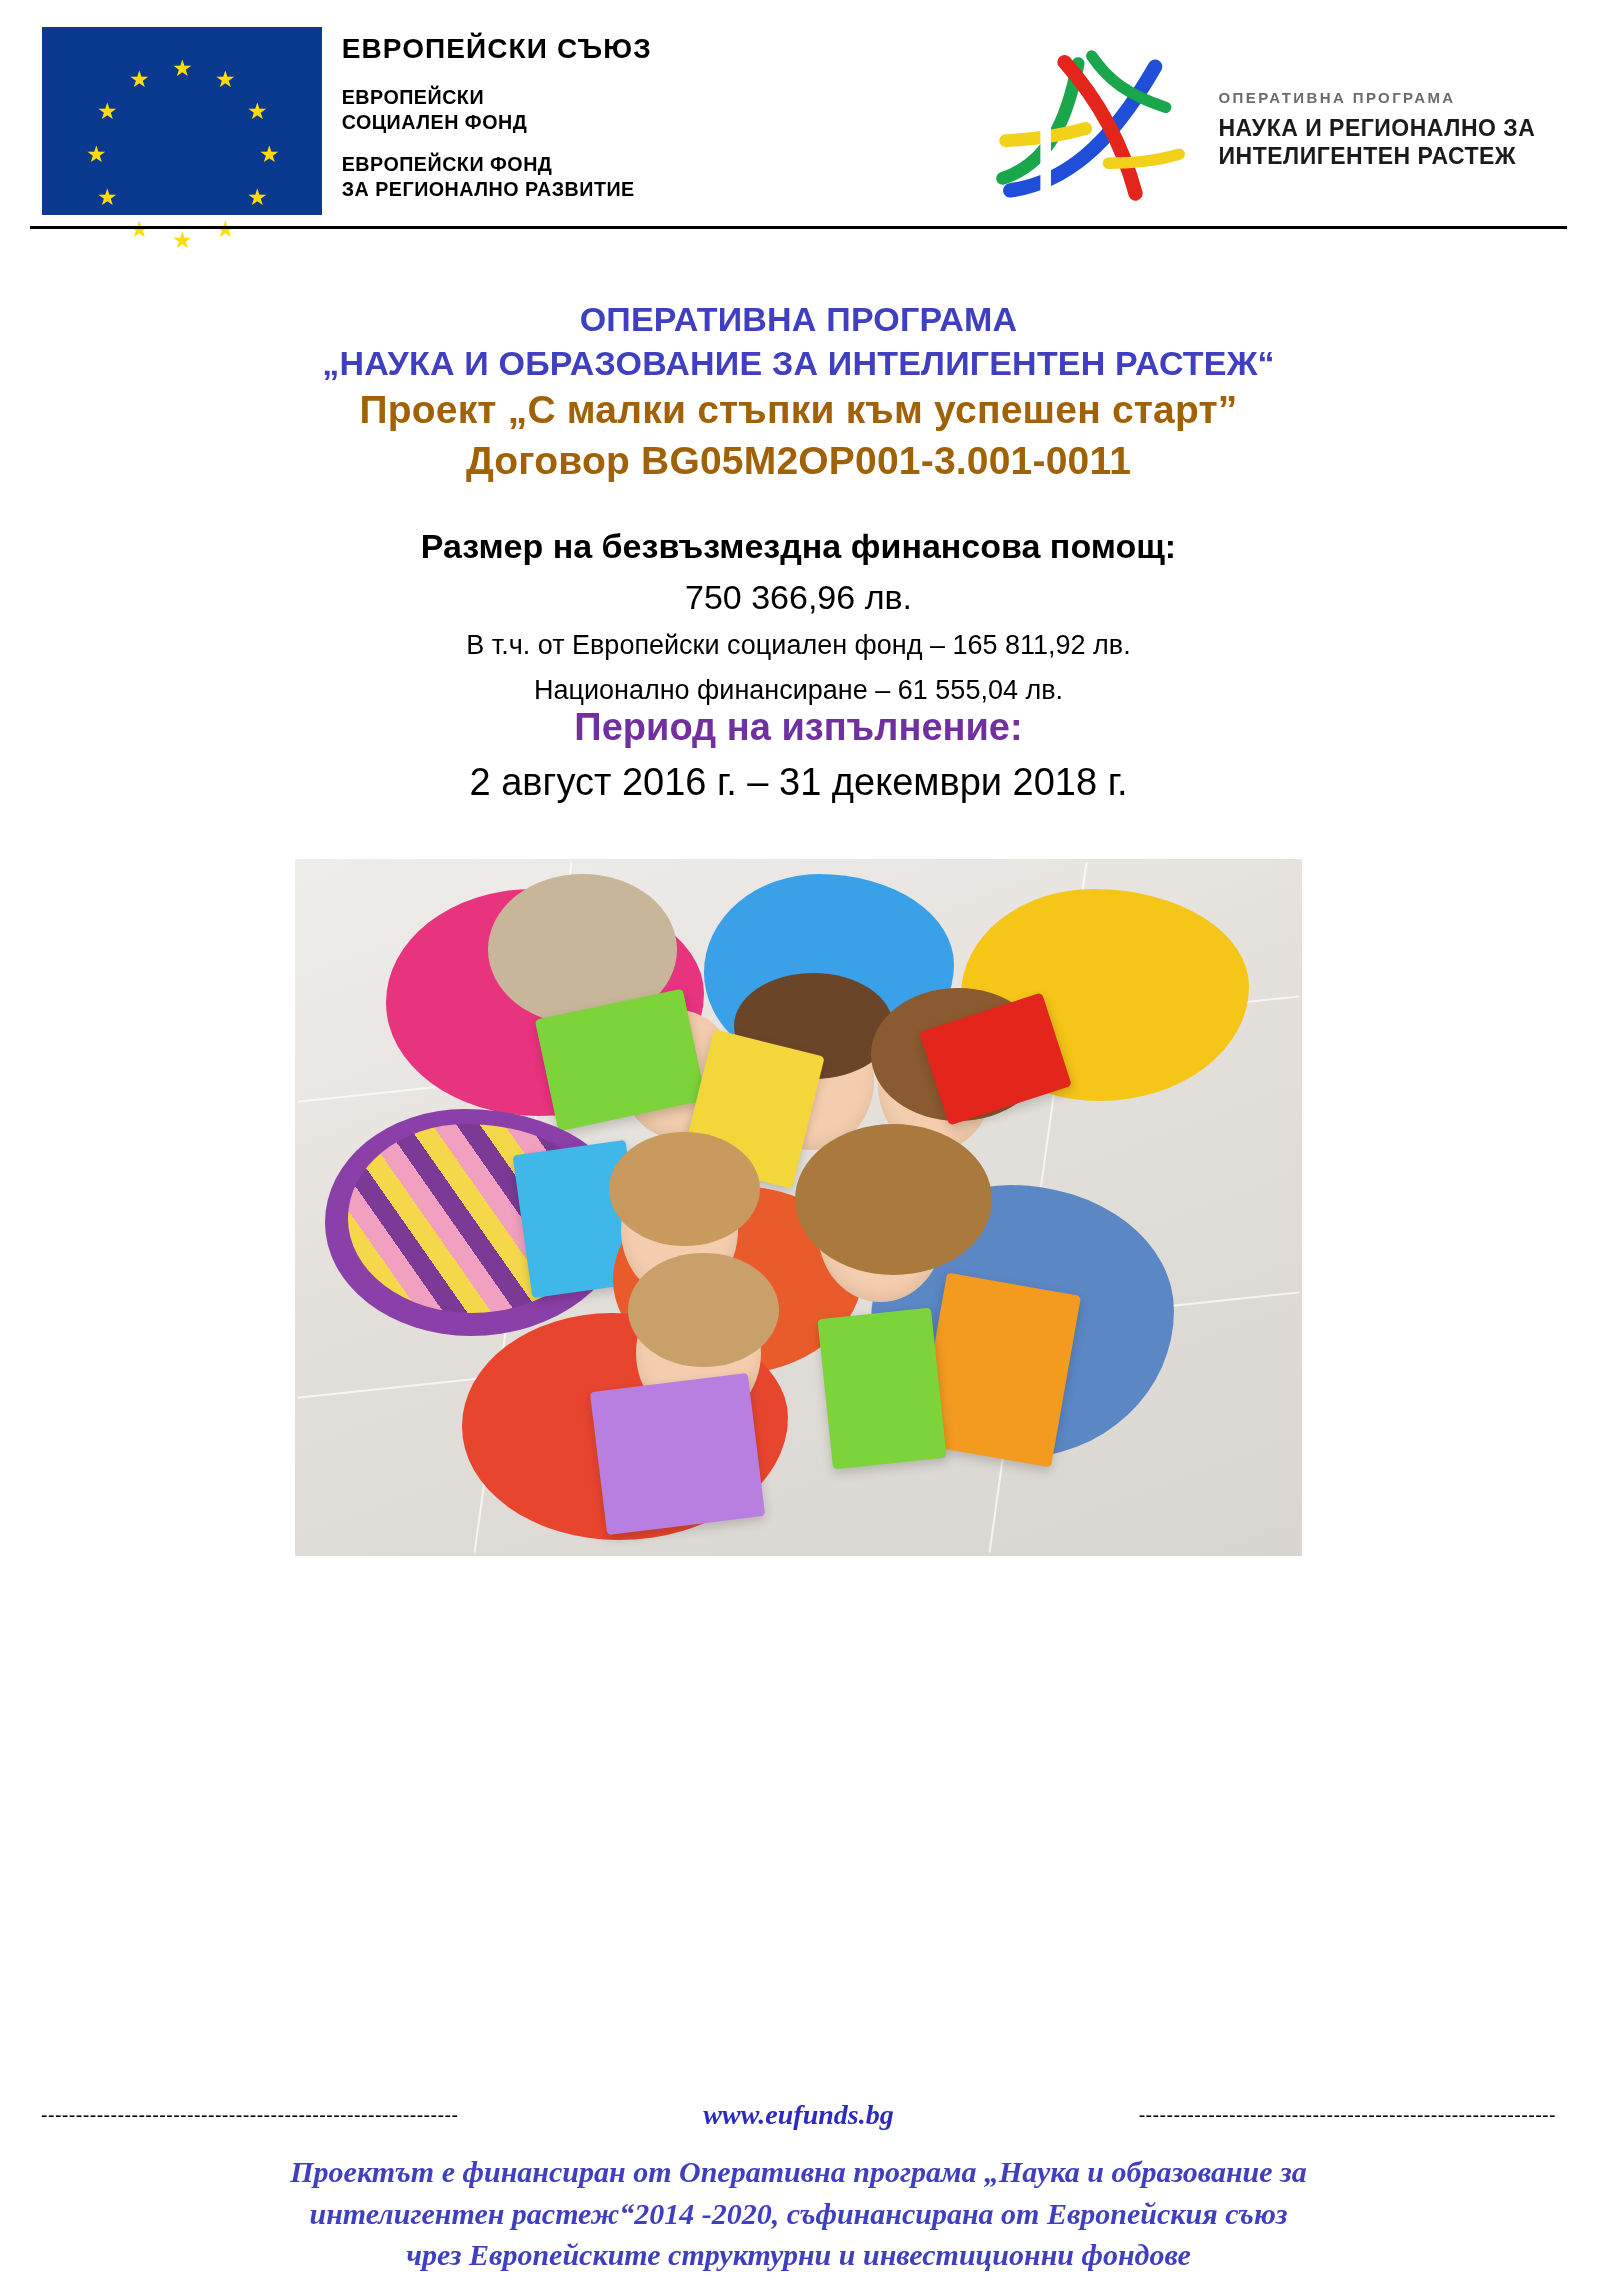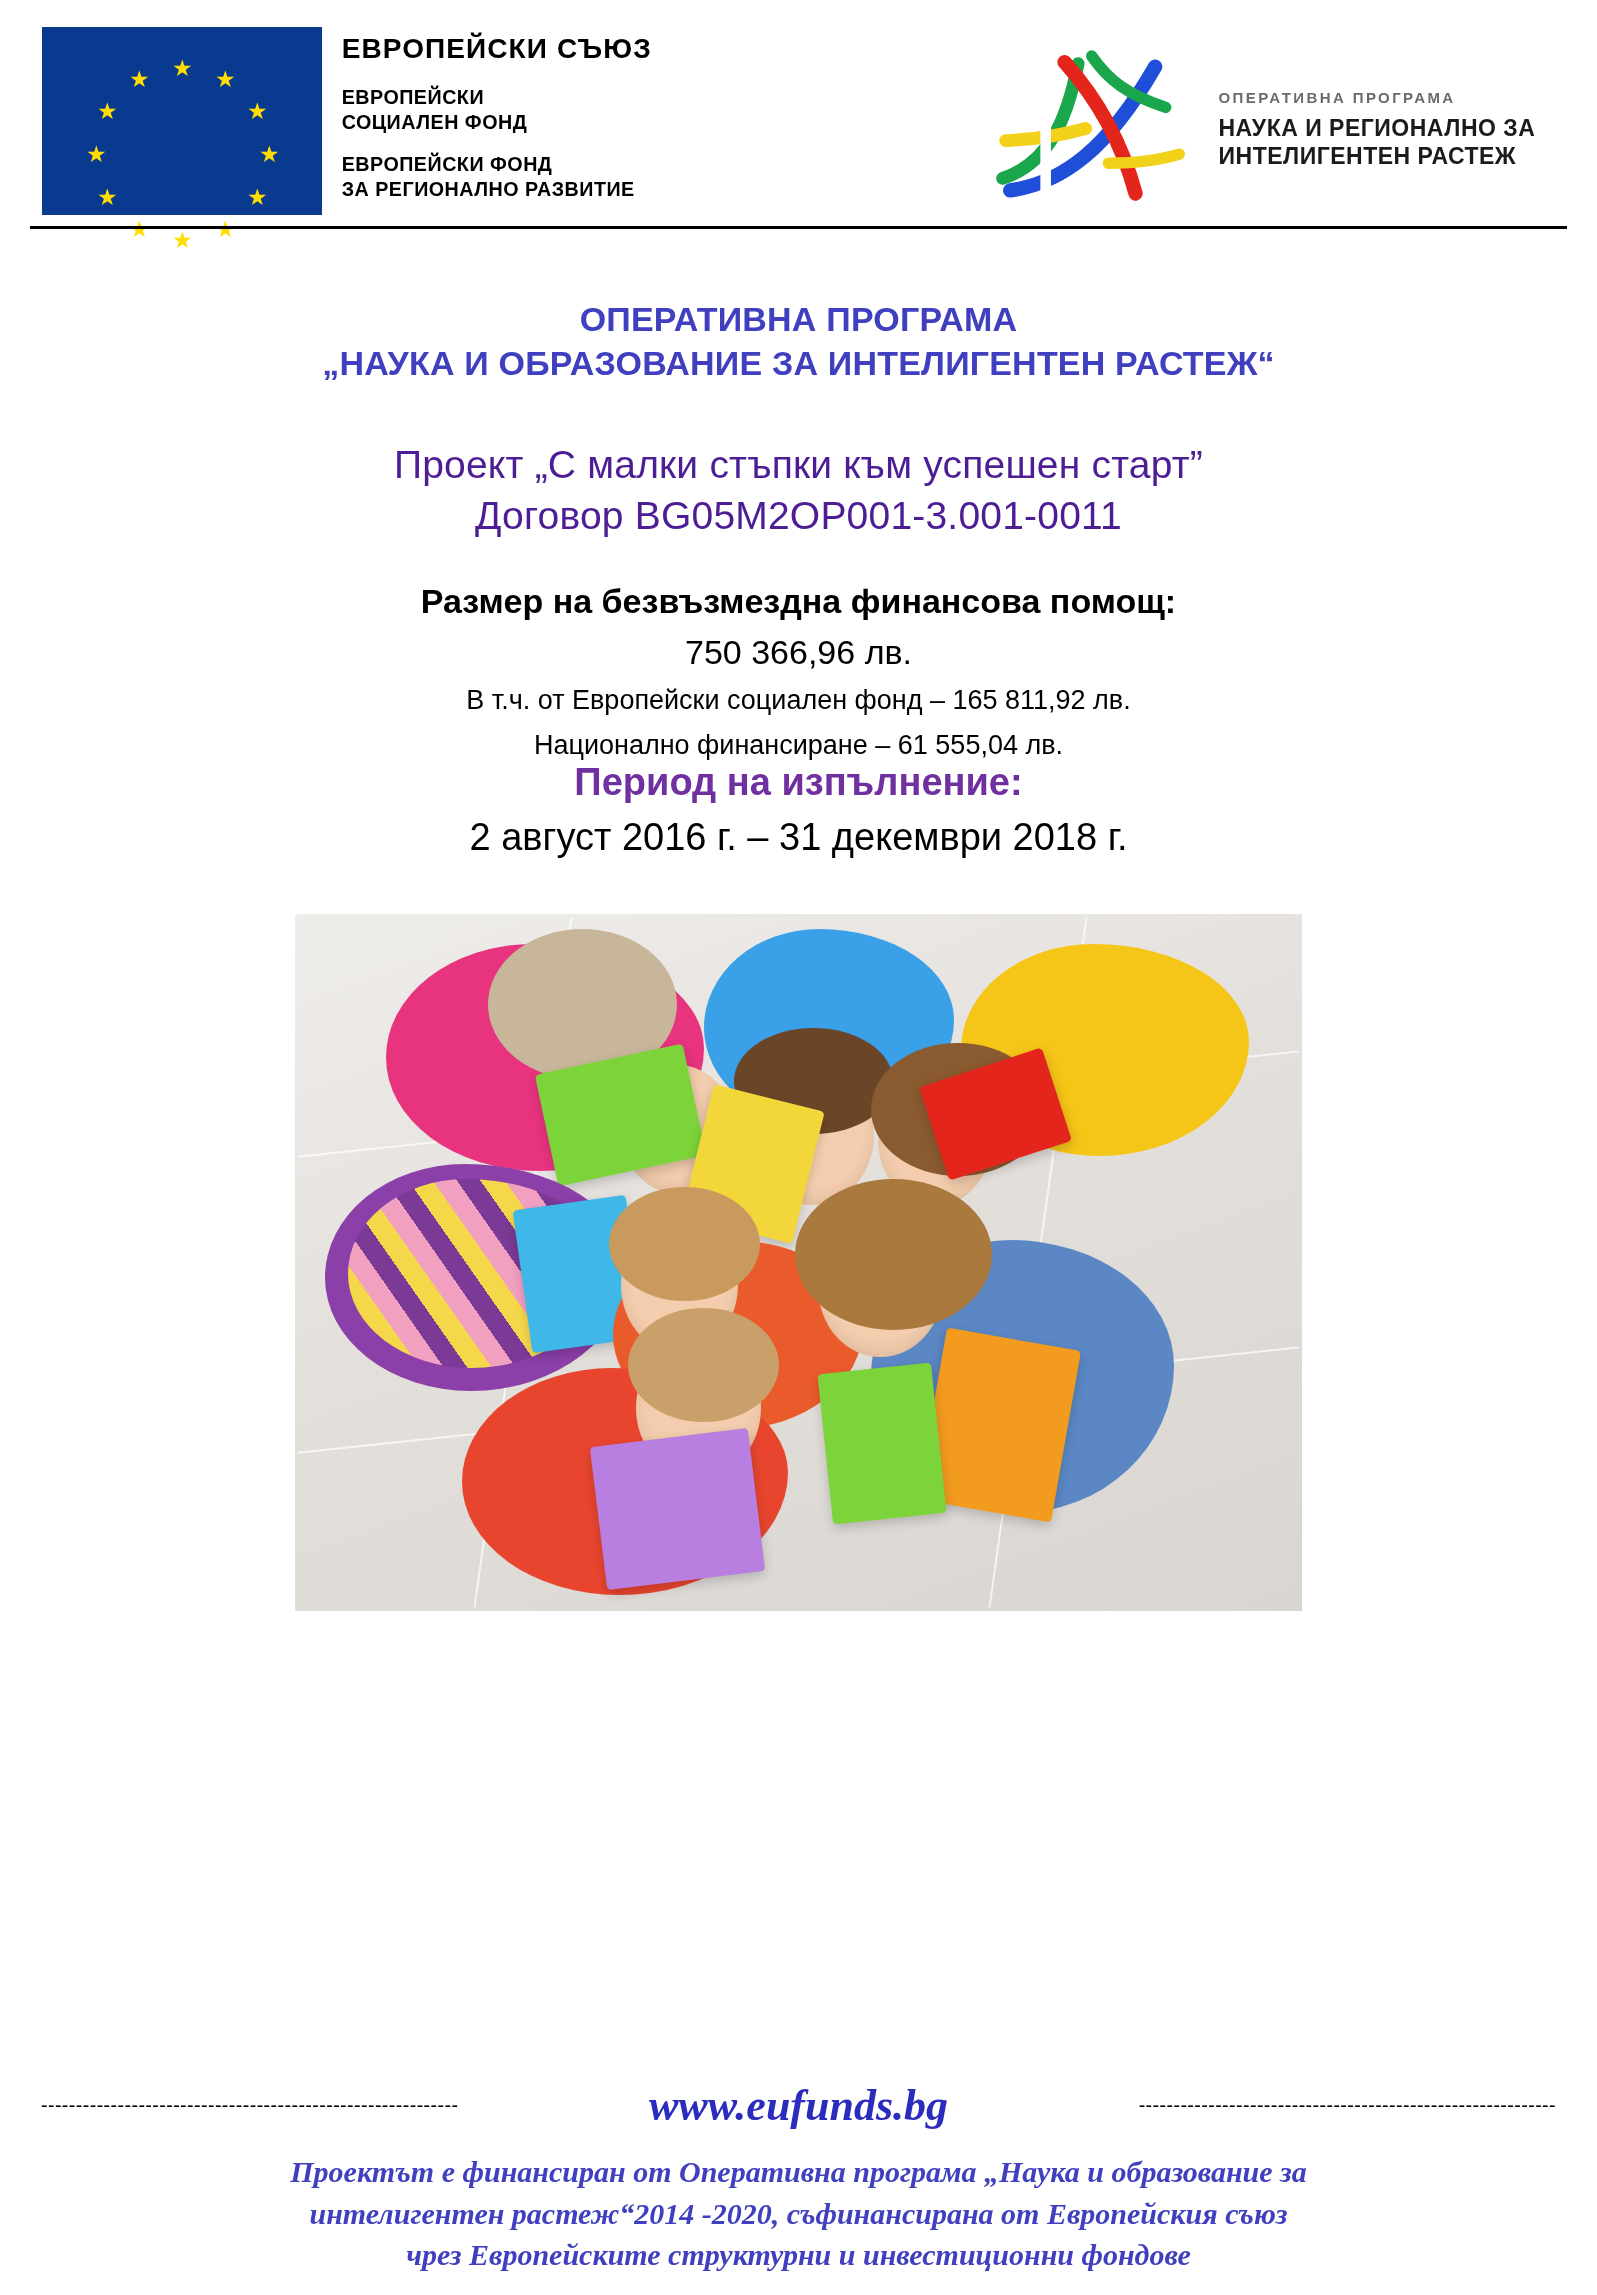--- a/index.html
+++ b/index.html
@@ -115,25 +115,24 @@
     text-align: center;
   }
   .prog-title {
     color: #3f3fbf;
     font-weight: bold;
     font-size: 34px;
     line-height: 1.30;
     letter-spacing: 0.2px;
   }
   .project-title {
-    color: #4c1d95;
-    font-weight: normal;
+    color: #a16207;
+    font-weight: bold;
     font-size: 39px;
     line-height: 1.30;
-    margin-top: 55px;
     letter-spacing: 0.2px;
   }
   .grant-label {
     font-weight: bold;
     font-size: 34px;
     margin-top: 40px;
     color: #000;
   }
   .grant-amount {
     font-size: 34px;
@@ -221,21 +220,21 @@
     white-space: nowrap;
     font-family: "Liberation Sans", sans-serif;
   }
   .dashes.left { text-align: left; }
   .dashes.right { text-align: right; }
   .site-link {
     color: #2b2bbe;
     font-family: "Liberation Serif", serif;
     font-style: italic;
     font-weight: bold;
-    font-size: 44px;
+    font-size: 28px;
     text-decoration: none;
     white-space: nowrap;
     text-align: right;
   }
   .footer-text {
     color: #3f3fbf;
     font-family: "Liberation Serif", serif;
     font-style: italic;
     font-weight: bold;
     font-size: 30px;

